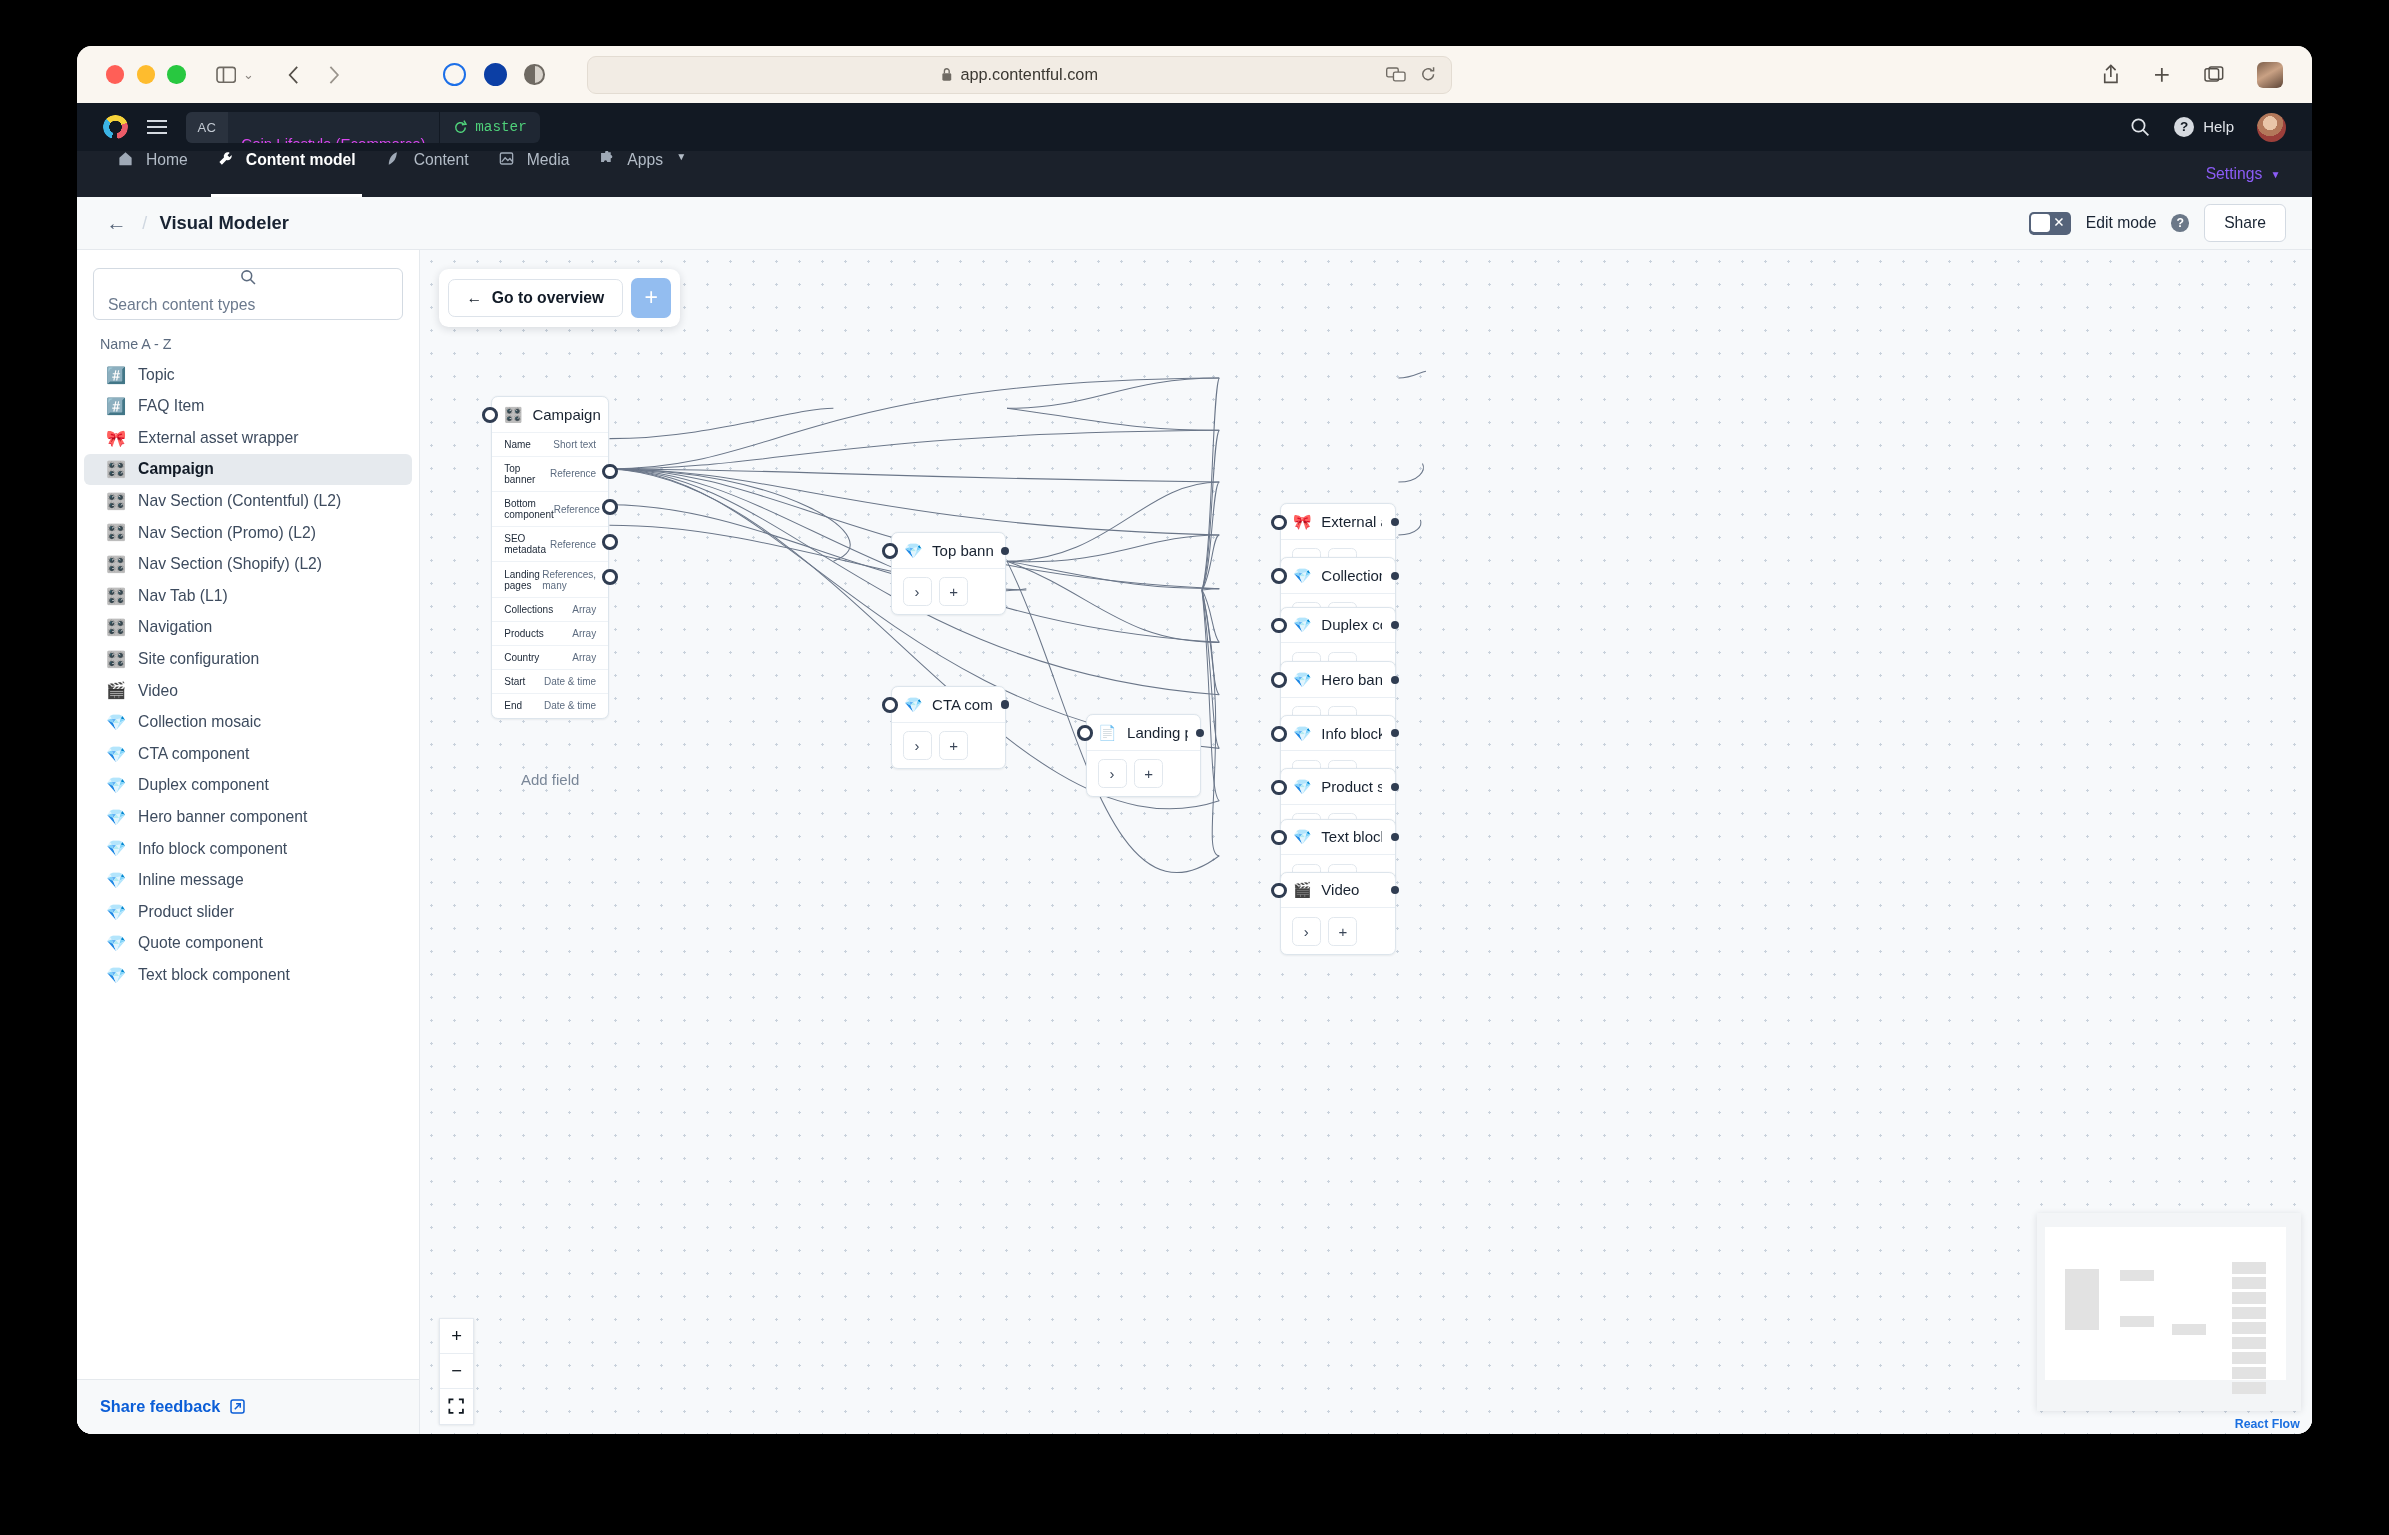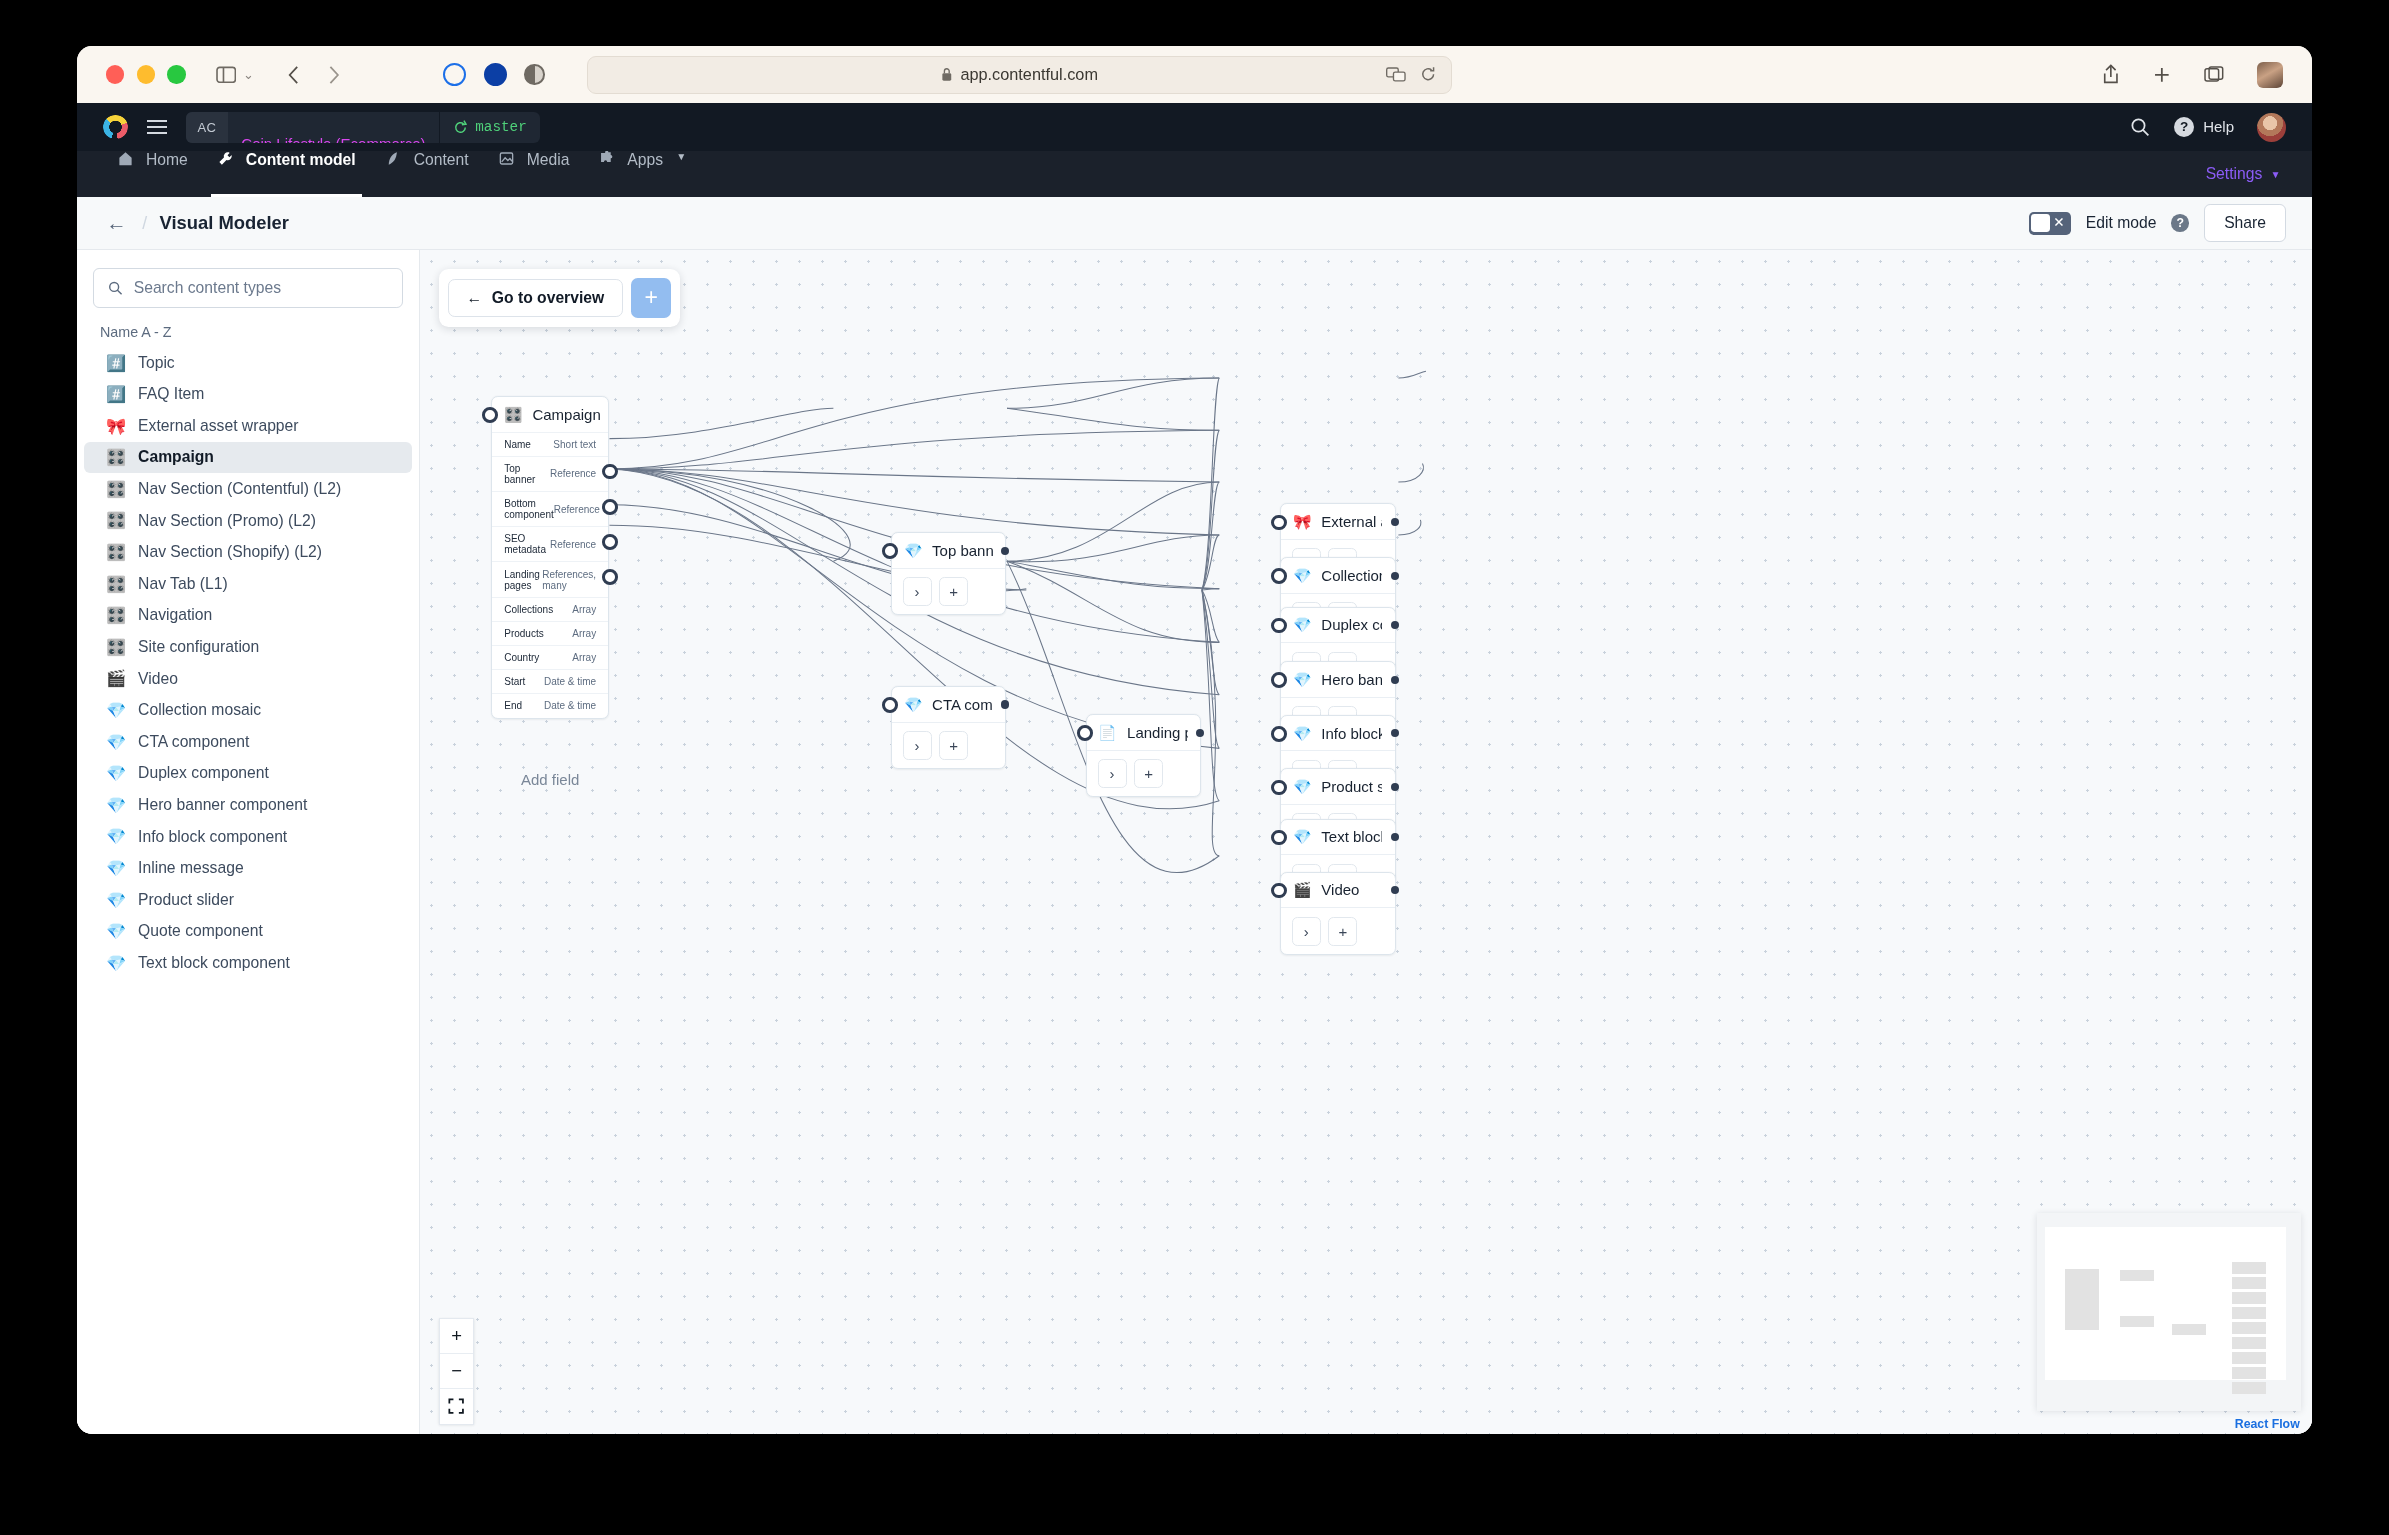--- a/index.html
+++ b/index.html
@@ -155,23 +155,23 @@
   }
 
   
   .body-split { display: flex; height: calc(100% - 48px - 46px - 53px); }
 
   .side {
     width: 343px; background: #fff; border-right: 0.7px solid #e5e9ed;
     display: flex; flex-direction: column;
   }
   .searchbox {
-    margin: 17.7px 16.3px 0 16.3px; height: 40px;
+    margin: 17.7px 16.3px 0 16.3px; height: 52px;
     border: 0.7px solid #d3dae2; border-radius: 6.1px;
-    display: flex; align-items: center; gap: 11px; padding: 0 13.6px;
+    display: flex; align-items: center; gap: 11px; padding: 0 13.6px; flex-direction: column;
   }
   .searchbox input {
     border: none; outline: none; background: transparent;
     font-size: 15.7px; color: #5c6b7f; width: 100%;
     font-family: "Liberation Sans", sans-serif;
   }
   .searchbox input::placeholder { color: #6b798d; }
 
   .ct-list { flex: 1; overflow: hidden; padding: 11px 0 0 0; }
   .ct-group { font-size: 14.3px; color: #5c6b7f; padding: 5.4px 16.3px 6.8px 23px; }
@@ -529,20 +529,28 @@
               <div class="ct-item">
                 <span class="ct-emoji">💎</span>
                 <span>Quote component</span>
               </div>
               <div class="ct-item">
                 <span class="ct-emoji">💎</span>
                 <span>Text block component</span>
               </div>
             </div>
         </div>
+        <div class="feedback">
+          <span>Share feedback</span>
+          <svg width="15" height="15" viewBox="0 0 22 22">
+              <rect x="1.5" y="1.5" width="19" height="19" rx="3" fill="none" stroke="#0b5ed7" stroke-width="2.2"></rect>
+              <line x1="7" y1="15" x2="15" y2="7" stroke="#0b5ed7" stroke-width="2.2"></line>
+              <polyline points="9,7 15,7 15,13" fill="none" stroke="#0b5ed7" stroke-width="2.2"></polyline>
+            </svg>
+        </div>
       </div>
 
       <div class="canvas">
 
         <svg class="edges" viewBox="0 0 2746 1720" preserveAspectRatio="none">
           <g fill="none" stroke="#4c5a70" stroke-width="1.5" opacity="0.82">
 
             <path d="M275,274 C420,274 540,230 600,230"></path>
 
             <path d="M275,318 C520,318 560,190 1160,186"></path>

